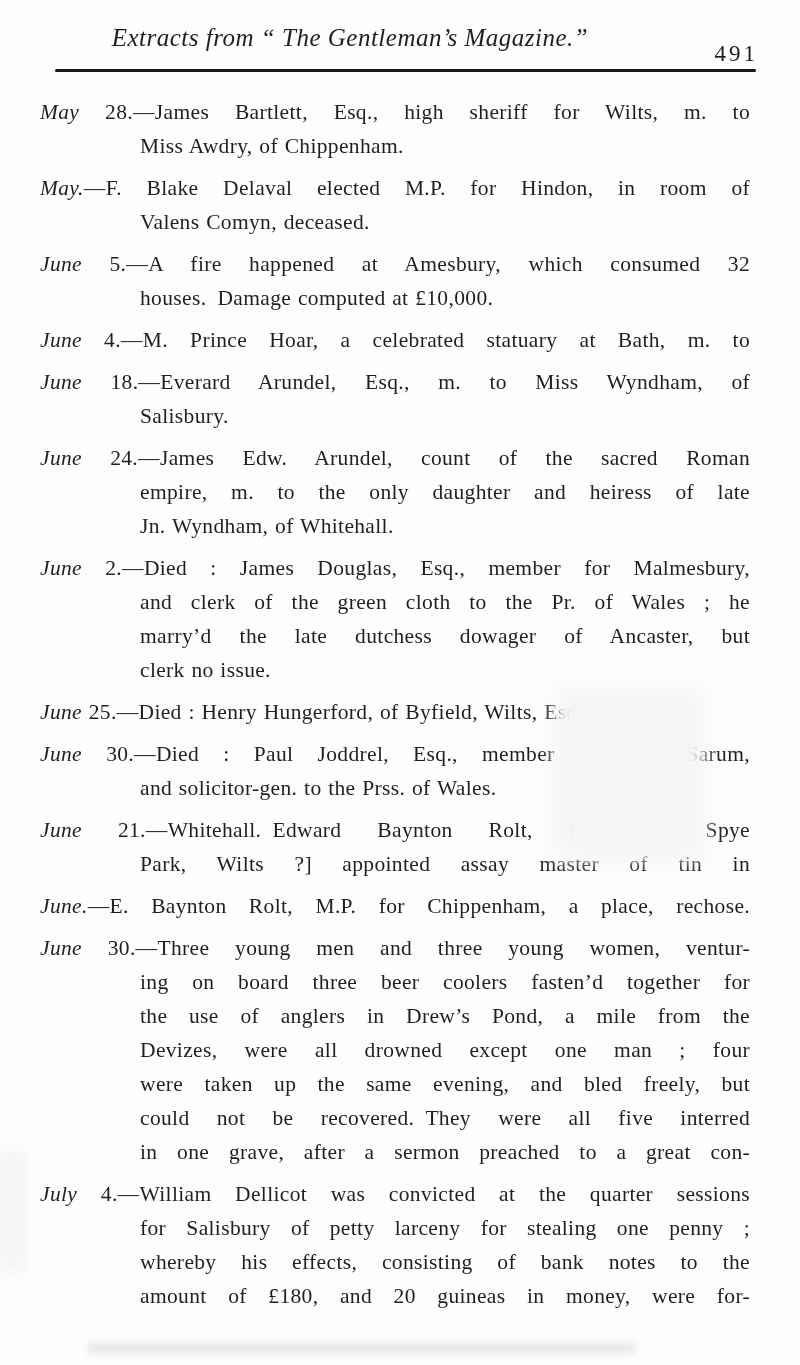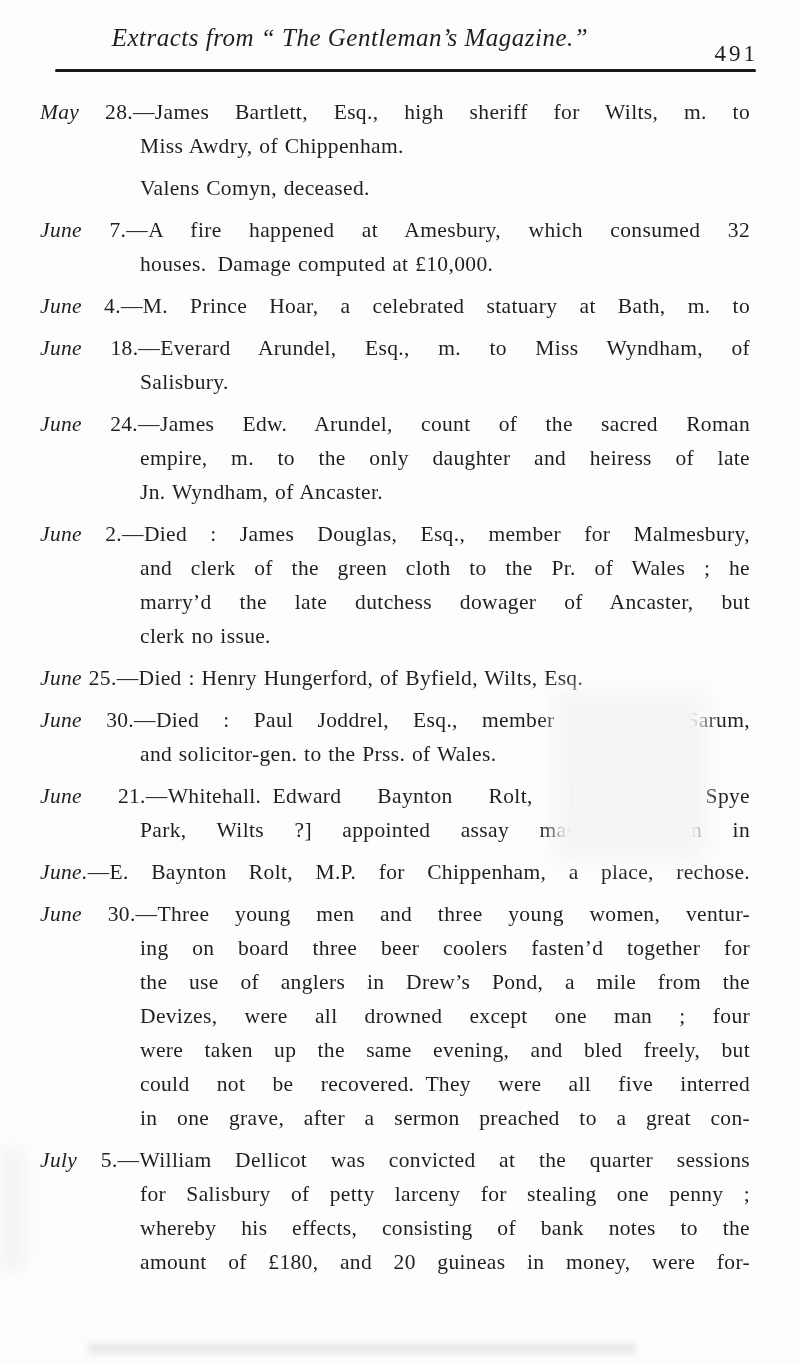--- a/index.html
+++ b/index.html
@@ -63,37 +63,38 @@
   </div>
 
   <div class="rule"></div>
 
   <div class="text-block">
       <div class="entry">
         <div class="line first"><span class="month">May</span><span> 28.—James Bartlett, Esq., high sheriff for Wilts, m. to</span></div>
         <div class="line cont endline">Miss Awdry, of Chippenham.</div>
       </div>
       <div class="entry">
+        <div class="line first"><span class="month">May.</span><span>—F. Blake Delaval elected M.P. for Hindon, in room of</span></div>
         <div class="line cont endline">Valens Comyn, deceased.</div>
       </div>
       <div class="entry">
-        <div class="line first"><span class="month">June</span><span> 7.—A fire happened at Amesbury, which consumed 32</span></div>
+        <div class="line first"><span class="month">June</span><span> 5.—A fire happened at Amesbury, which consumed 32</span></div>
         <div class="line cont endline">houses. Damage computed at £10,000.</div>
       </div>
       <div class="entry">
         <div class="line first"><span class="month">June</span><span> 4.—M. Prince Hoar, a celebrated statuary at Bath, m. to</span></div>
       </div>
       <div class="entry">
         <div class="line first"><span class="month">June</span><span> 18.—Everard Arundel, Esq., m. to Miss Wyndham, of</span></div>
         <div class="line cont endline">Salisbury.</div>
       </div>
       <div class="entry">
         <div class="line first"><span class="month">June</span><span> 24.—James Edw. Arundel, count of the sacred Roman</span></div>
         <div class="line cont">empire, m. to the only daughter and heiress of late</div>
-        <div class="line cont endline">Jn. Wyndham, of Ancaster.</div>
+        <div class="line cont endline">Jn. Wyndham, of Whitehall.</div>
       </div>
       <div class="entry">
         <div class="line first"><span class="month">June</span><span> 2.—Died : James Douglas, Esq., member for Malmesbury,</span></div>
         <div class="line cont">and clerk of the green cloth to the Pr. of Wales ; he</div>
         <div class="line cont">marry’d the late dutchess dowager of Ancaster, but</div>
         <div class="line cont endline">clerk no issue.</div>
       </div>
       <div class="entry">
         <div class="line first endline"><span class="month">June</span><span> 25.—Died : Henry Hungerford, of Byfield, Wilts, Esq.</span></div>
       </div>
@@ -111,21 +112,21 @@
       <div class="entry">
         <div class="line first"><span class="month">June</span><span> 30.—Three young men and three young women, ventur-</span></div>
         <div class="line cont">ing on board three beer coolers fasten’d together for</div>
         <div class="line cont">the use of anglers in Drew’s Pond, a mile from the</div>
         <div class="line cont">Devizes, were all drowned except one man ; four</div>
         <div class="line cont">were taken up the same evening, and bled freely, but</div>
         <div class="line cont">could not be recovered. They were all five interred</div>
         <div class="line cont">in one grave, after a sermon preached to a great con-</div>
       </div>
       <div class="entry">
-        <div class="line first"><span class="month">July</span><span> 5.—William Dellicot was convicted at the quarter sessions</span></div>
+        <div class="line first"><span class="month">July</span><span> 4.—William Dellicot was convicted at the quarter sessions</span></div>
         <div class="line cont">for Salisbury of petty larceny for stealing one penny ;</div>
         <div class="line cont">whereby his effects, consisting of bank notes to the</div>
         <div class="line cont">amount of £180, and 20 guineas in money, were for-</div>
       </div>
     </div>
 
   <div class="smudge smudge-right"></div>
   <div class="smudge smudge-left"></div>
   <div class="smudge smudge-bottom"></div>
 

